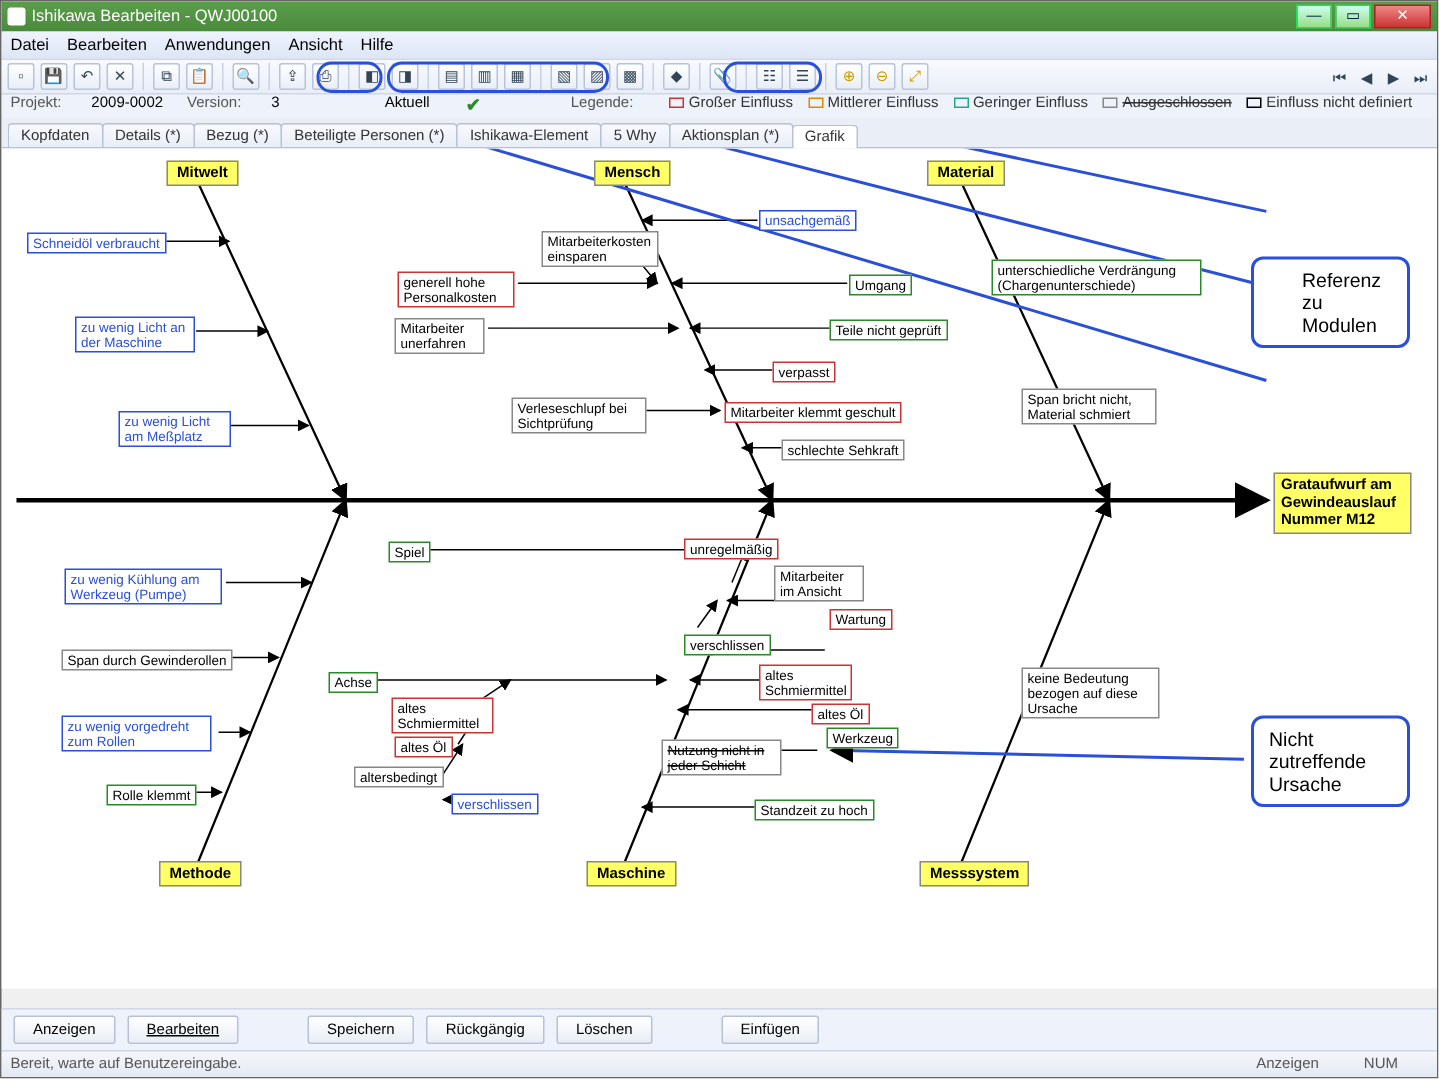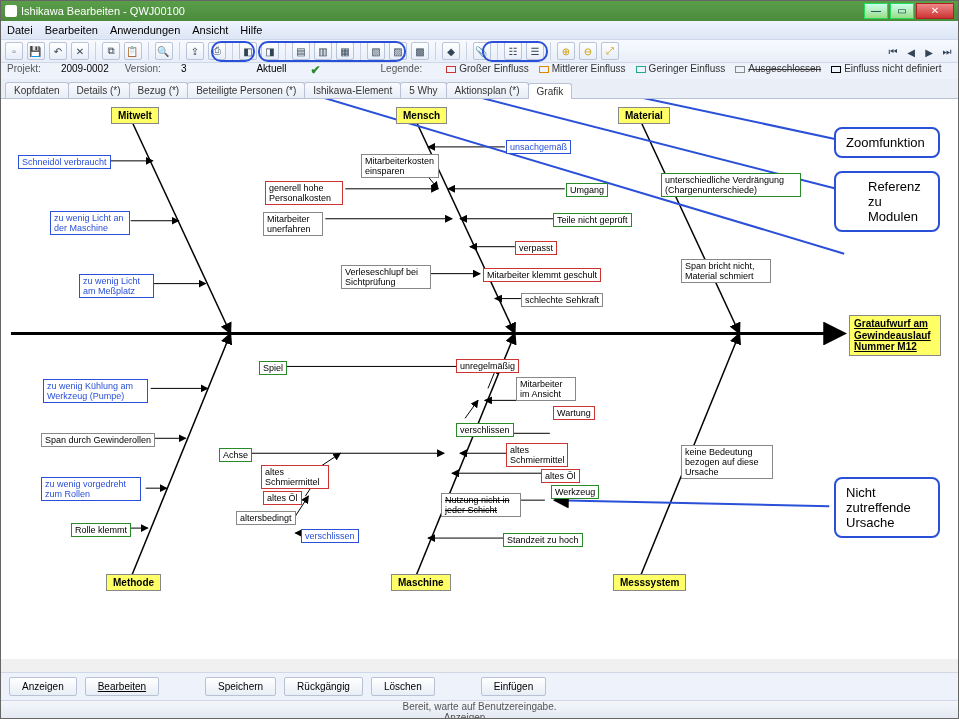--- a/index.html
+++ b/index.html
@@ -44,21 +44,21 @@
   .node.head { background:#ffff66; border:1px solid #888; font-weight:bold; font-size:10px; line-height:1.15; padding:2px 4px; width:92px; white-space:normal; z-index:3;}
   .node.blue-b { border-color:#2a4fd8; color:#2a4fd8; }
   .node.red-b { border-color:#c33; color:#000; }
   .node.green-b { border-color:#2a8a2a; color:#000; }
   .node.excl { text-decoration:line-through; }
   
   .callout { position:absolute; border:2px solid #2a4fd8; border-radius:8px; background:#fff; padding:6px 10px; font-size:13px; color:#000; z-index:5; }
   
   .footer { position:absolute; bottom:18px; left:0; right:0; height:28px; background:#eef2fa; display:flex; align-items:center; padding:0 8px; gap:8px; border-top:1px solid #d0d8e6;}
   .fbtn { padding:3px 12px; font-size:10px; border:1px solid #b8c2d4; background:linear-gradient(#fff,#e8eef6); border-radius:2px; cursor:pointer;}
-  .statusbar { position:absolute; bottom:0; left:0; right:0; height:18px; background:linear-gradient(#f4f6fb,#e4e9f2); border-top:1px solid #cfd6e4; display:flex; align-items:center; font-size:10px; color:#555; padding:0 6px;flex-direction:column; }
+  .statusbar { position:absolute; bottom:0; left:0; right:0; height:18px; background:linear-gradient(#f4f6fb,#e4e9f2); border-top:1px solid #cfd6e4; display:flex; align-items:center; font-size:10px; color:#555; padding:0 6px; }
   .statusbar .sp { flex:1; }
   .navbtns { position:absolute; right:4px; top:0; height:24px; display:flex; align-items:center; gap:4px;}
   .navbtn { width:14px; height:14px; display:flex;align-items:center;justify-content:center;font-size:10px;color:#345;cursor:pointer;}
 </style>
 </head>
 <body>
 
 <div class="app">
 
   <div class="titlebar">
@@ -220,21 +220,21 @@
       <line x1="830" y1="408" x2="555" y2="402" stroke="#2a4fd8" stroke-width="2" marker-end="url(#ah)"></line>
     </svg>
 
     <div class="node cat" style="left:110px; top:8px;">Mitwelt</div>
     <div class="node cat" style="left:395px; top:8px;">Mensch</div>
     <div class="node cat" style="left:617px; top:8px;">Material</div>
     <div class="node cat" style="left:105px; top:475px;">Methode</div>
     <div class="node cat" style="left:390px; top:475px;">Maschine</div>
     <div class="node cat" style="left:612px; top:475px;">Messsystem</div>
 
-    <div class="node head" style="left:848px; top:216px;text-decoration:underline;">Grataufwurf am Gewindeauslauf Nummer M12</div>
+    <div class="node head" style="left:848px; top:216px;">Grataufwurf am Gewindeauslauf Nummer M12</div>
 
     <div class="node blue-b" style="left:17px; top:56px;">Schneidöl verbraucht</div>
     <div class="node blue-b" style="left:49px; top:112px; white-space:normal; width:80px;">zu wenig Licht an der Maschine</div>
     <div class="node blue-b" style="left:78px; top:175px; white-space:normal; width:75px;">zu wenig Licht am Meßplatz</div>
 
     <div class="node blue-b" style="left:505px; top:41px;">unsachgemäß</div>
     <div class="node" style="left:360px; top:55px; white-space:normal; width:78px;">Mitarbeiterkosten einsparen</div>
     <div class="node red-b" style="left:264px; top:82px; white-space:normal; width:78px;">generell hohe Personalkosten</div>
     <div class="node" style="left:262px; top:113px; white-space:normal; width:60px;">Mitarbeiter unerfahren</div>
     <div class="node green-b" style="left:565px; top:84px;">Umgang</div>
@@ -263,21 +263,20 @@
     <div class="node red-b" style="left:552px; top:307px;">Wartung</div>
     <div class="node green-b" style="left:455px; top:324px;">verschlissen</div>
     <div class="node red-b" style="left:505px; top:344px; white-space:normal; width:62px;">altes Schmiermittel</div>
     <div class="node red-b" style="left:540px; top:370px;">altes Öl</div>
     <div class="node green-b" style="left:550px; top:386px;">Werkzeug</div>
     <div class="node excl" style="left:440px; top:394px; white-space:normal; width:80px;">Nutzung nicht in jeder Schicht</div>
     <div class="node green-b" style="left:502px; top:434px;">Standzeit zu hoch</div>
 
     <div class="node" style="left:680px; top:346px; white-space:normal; width:92px;">keine Bedeutung bezogen auf diese Ursache</div>
 
-    <div class="callout" style="left:833px; top:28px; width:106px;">Zoomfunktion</div>
     <div class="callout" style="left:833px; top:72px; width:106px;padding-left:32px;">Referenz zu Modulen</div>
     <div class="callout" style="left:833px; top:378px; width:106px;">Nicht zutreffende Ursache</div>
 
   </div>
 
   <div class="footer">
     <div class="fbtn">Anzeigen</div>
     <div class="fbtn" style="text-decoration:underline;">Bearbeiten</div>
     <div style="width:30px;"></div>
     <div class="fbtn">Speichern</div>

